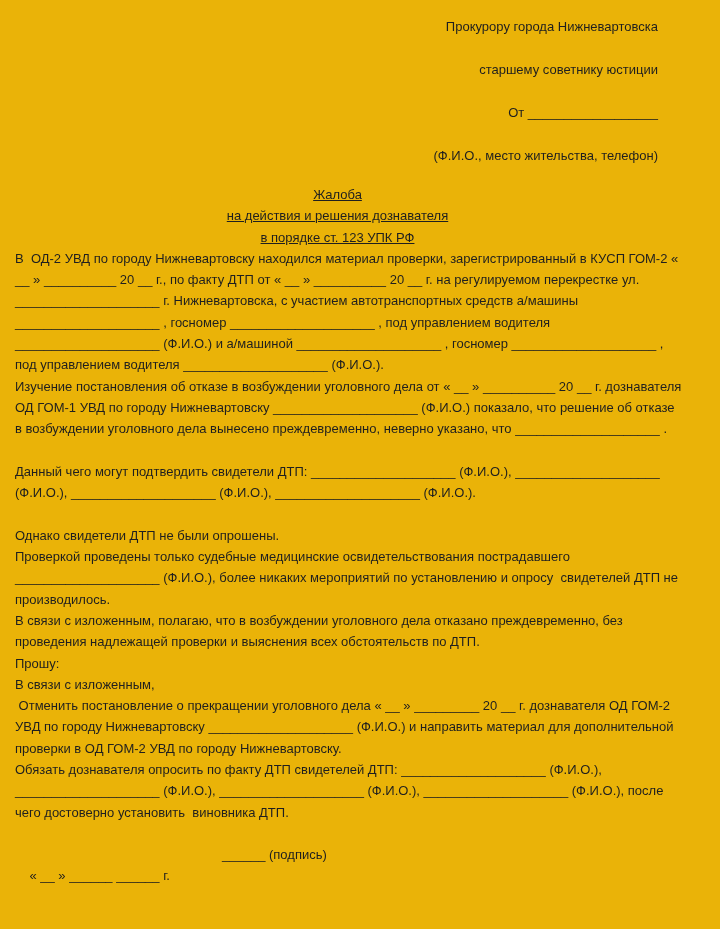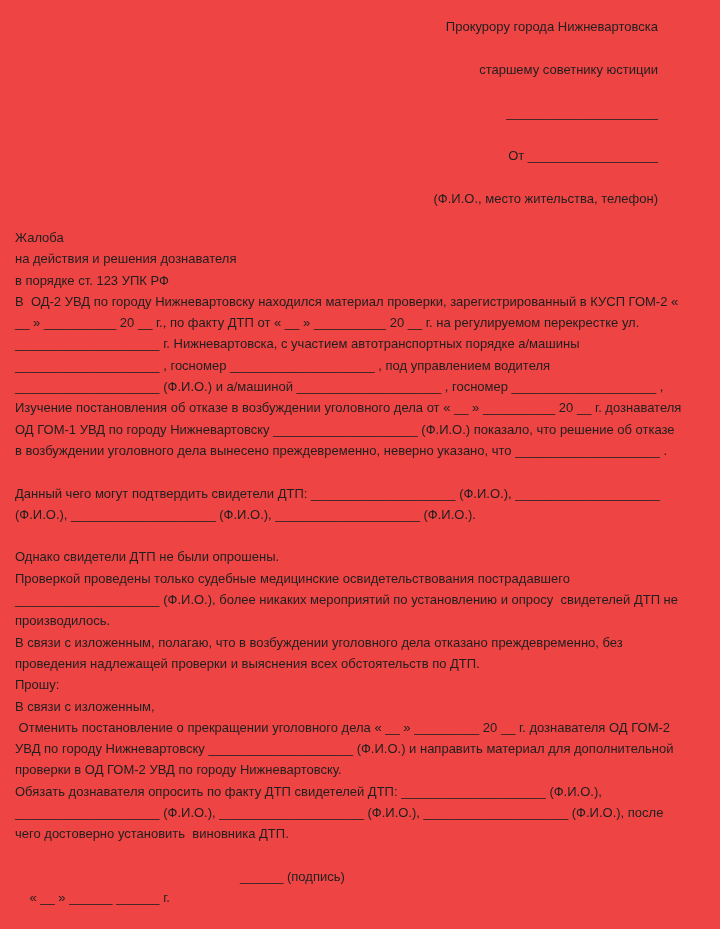--- a/index.html
+++ b/index.html
@@ -13,37 +13,38 @@
     font-family: "Liberation Sans", sans-serif;
     font-size: 13px;
     color: #1f1f1f;
     overflow: hidden;
   }
   .page {
     box-sizing: border-box;
     width: 720px;
     height: 929px;
     padding: 5px 0 0 15px;
-    background: #ef4444;
+    background: #eab308;
   }
   
   .addressee {
     text-align: right;
     padding-right: 62px;
   }
   .addressee .hline {
     height: 43px;
     line-height: 43px;
     white-space: pre;
   }
   
   .title {
     width: 645px;
-    text-align: left;
+    text-align: center;
     margin-top: 7px;
+    text-decoration: underline;
   }
   .title .tline {
     height: 21.3px;
     line-height: 21.3px;
     white-space: pre;
   }
   
   .docbody .bline {
     height: 21.3px;
     line-height: 21.3px;
@@ -52,49 +53,49 @@
   
   .footer {
     position: relative;
     margin-top: 21px;
     height: 21.3px;
     line-height: 21.3px;
     white-space: pre;
   }
   .footer .sig {
     position: absolute;
-    left: 225px;
+    left: 207px;
     top: 0;
   }
 </style>
 </head>
 <body>
 
 <div class="page">
 
   <div class="addressee">
       <div class="hline">Прокурору города Нижневартовска</div>
       <div class="hline">старшему советнику юстиции</div>
-      <div class="hline">_____________________</div>
       <div class="hline">От __________________</div>
       <div class="hline">(Ф.И.О., место жительства, телефон)</div>
     </div>
 
   <div class="title">
       <div class="tline">Жалоба</div>
       <div class="tline">на действия и решения дознавателя</div>
       <div class="tline">в порядке ст. 123 УПК РФ</div>
     </div>
 
   <div class="docbody">
       <div class="bline">В  ОД-2 УВД по городу Нижневартовску находился материал проверки, зарегистрированный в КУСП ГОМ-2 «</div>
       <div class="bline">__ » __________ 20 __ г., по факту ДТП от « __ » __________ 20 __ г. на регулируемом перекрестке ул.</div>
-      <div class="bline">____________________ г. Нижневартовска, с участием автотранспортных порядке а/машины</div>
+      <div class="bline">____________________ г. Нижневартовска, с участием автотранспортных средств а/машины</div>
       <div class="bline">____________________ , госномер ____________________ , под управлением водителя</div>
       <div class="bline">____________________ (Ф.И.О.) и а/машиной ____________________ , госномер ____________________ ,</div>
+      <div class="bline">под управлением водителя ____________________ (Ф.И.О.).</div>
       <div class="bline">Изучение постановления об отказе в возбуждении уголовного дела от « __ » __________ 20 __ г. дознавателя</div>
       <div class="bline">ОД ГОМ-1 УВД по городу Нижневартовску ____________________ (Ф.И.О.) показало, что решение об отказе</div>
       <div class="bline">в возбуждении уголовного дела вынесено преждевременно, неверно указано, что ____________________ .</div>
       <div class="bline"></div>
       <div class="bline">Данный чего могут подтвердить свидетели ДТП: ____________________ (Ф.И.О.), ____________________</div>
       <div class="bline">(Ф.И.О.), ____________________ (Ф.И.О.), ____________________ (Ф.И.О.).</div>
       <div class="bline"></div>
       <div class="bline">Однако свидетели ДТП не были опрошены.</div>
       <div class="bline">Проверкой проведены только судебные медицинские освидетельствования пострадавшего</div>
       <div class="bline">____________________ (Ф.И.О.), более никаких мероприятий по установлению и опросу  свидетелей ДТП не</div>

